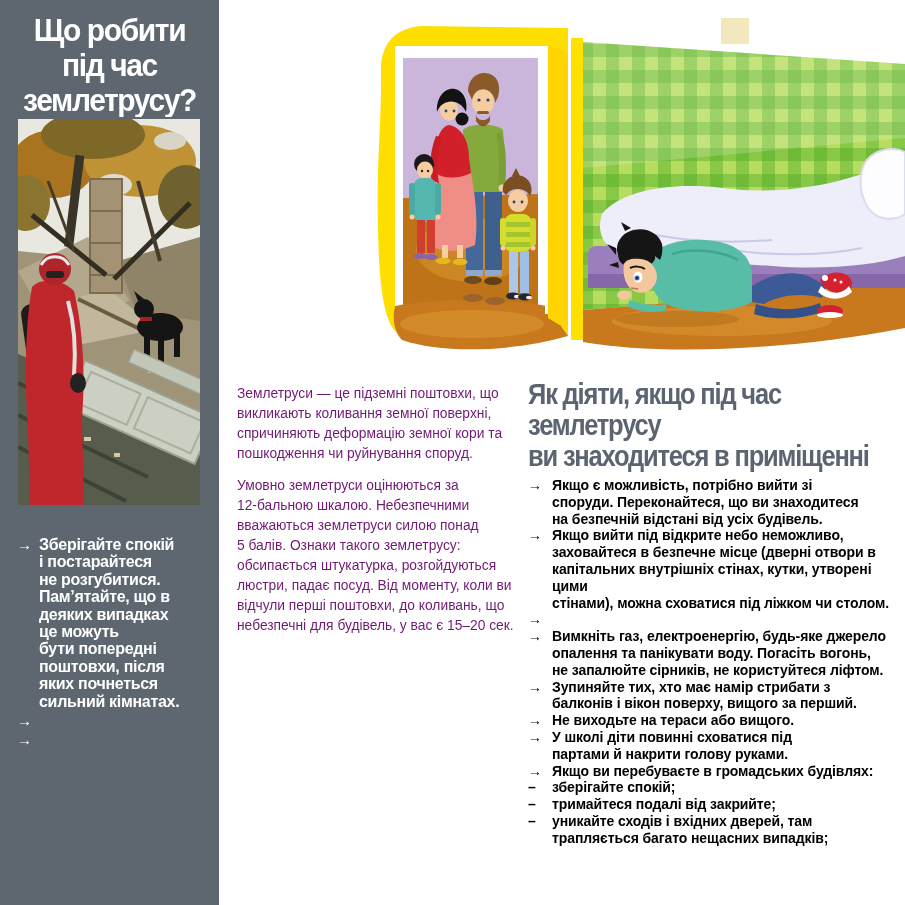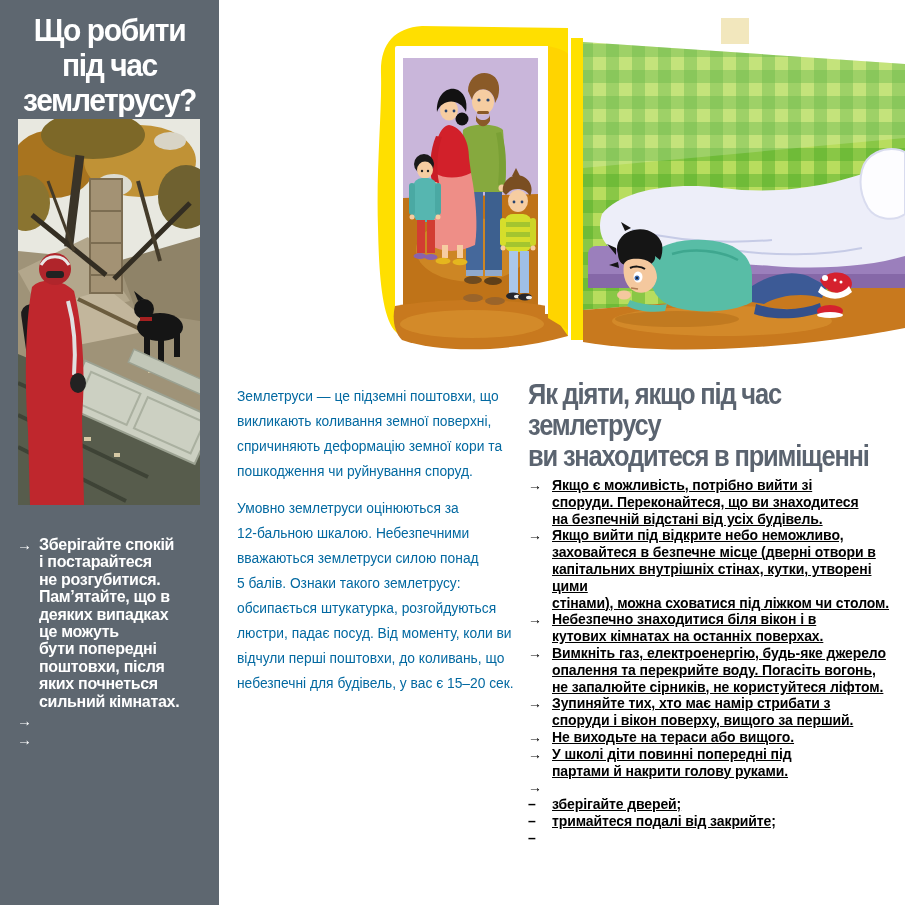--- a/index.html
+++ b/index.html
@@ -14,34 +14,34 @@
   .t-line{display:block;}
   .photo{position:absolute;left:18px;top:119px;width:182px;height:386px;overflow:hidden;}
   .photo svg{display:block;}
   .sidebar-list{position:absolute;left:17px;top:536px;width:198px;margin:0;padding:0;list-style:none;}
   .s-item{display:flex;color:#fff;font-weight:bold;font-size:16px;line-height:17.4px;
        letter-spacing:-0.3px;margin:0 0 2px;}
   .s-item .marker{width:22px;flex:none;font-size:15px;}
   .s-item .txt{white-space:pre-line;}
 
   
-  .intro{position:absolute;left:237px;top:384px;width:300px;color:#0369a1;
-       font-size:13.8px;line-height:25px;}
+  .intro{position:absolute;left:237px;top:384px;width:300px;color:#701a75;
+       font-size:13.8px;line-height:20px;}
   .intro p{margin:0 0 12px;white-space:pre-line;}
 
   
   .section{position:absolute;left:528px;top:379px;width:380px;}
   .section h2{margin:0;color:#5b6470;font-weight:bold;font-size:26px;line-height:28px;
        letter-spacing:-1.2px;transform:scale(0.98,1.1);transform-origin:left top;}
   .h-line{display:block;}
   .a-list{margin:14px 0 0;padding:0;list-style:none;}
   .a-item{display:flex;font-size:14px;line-height:16.8px;font-weight:bold;color:#000;
        letter-spacing:-0.1px;margin:0;}
   .a-item .marker{width:24px;flex:none;}
-  .a-item .txt{white-space:pre-line;text-decoration:underline;}
+  .a-item .txt{white-space:pre-line;}
 
   
   .illustration{position:absolute;left:372px;top:18px;width:533px;height:345px;}
   .illustration svg{display:block;}
 </style>
 </head>
 <body>
 
 <div class="page">
 
@@ -325,53 +325,54 @@
         </li>
       <li class="a-item">
           <span class="marker">→</span>
           <span class="txt">Якщо вийти під відкрите небо неможливо,
 заховайтеся в безпечне місце (дверні отвори в
 капітальних внутрішніх стінах, кутки, утворені цими
 стінами), можна сховатися під ліжком чи столом.</span>
         </li>
       <li class="a-item">
           <span class="marker">→</span>
-          <span class="txt">Небезпечно знаходитися біля вікон і в
-кутових кімнатах на останніх поверхах.</span>
         </li>
       <li class="a-item">
           <span class="marker">→</span>
           <span class="txt">Вимкніть газ, електроенергію, будь-яке джерело
-опалення та перекрийте воду. Погасіть вогонь,
+опалення та панікувати воду. Погасіть вогонь,
 не запалюйте сірників, не користуйтеся ліфтом.</span>
         </li>
       <li class="a-item">
           <span class="marker">→</span>
           <span class="txt">Зупиняйте тих, хто має намір стрибати з
-споруди і вікон поверху, вищого за перший.</span>
+балконів і вікон поверху, вищого за перший.</span>
         </li>
       <li class="a-item">
           <span class="marker">→</span>
           <span class="txt">Не виходьте на тераси або вищого.</span>
         </li>
       <li class="a-item">
           <span class="marker">→</span>
-          <span class="txt">У школі діти повинні попередні під
+          <span class="txt">У школі діти повинні сховатися під
 партами й накрити голову руками.</span>
         </li>
       <li class="a-item">
           <span class="marker">→</span>
+          <span class="txt">Якщо ви перебуваєте в громадських будівлях:</span>
         </li>
       <li class="a-item dash">
           <span class="marker">–</span>
-          <span class="txt">зберігайте дверей;</span>
+          <span class="txt">зберігайте спокій;</span>
         </li>
       <li class="a-item dash">
           <span class="marker">–</span>
           <span class="txt">тримайтеся подалі від закрийте;</span>
         </li>
       <li class="a-item dash">
           <span class="marker">–</span>
+          <span class="txt">уникайте сходів і вхідних дверей, там
+трапляється багато нещасних випадків;</span>
         </li>
     </ul>
   </section>
 
 </div>
 
 </body></html>

